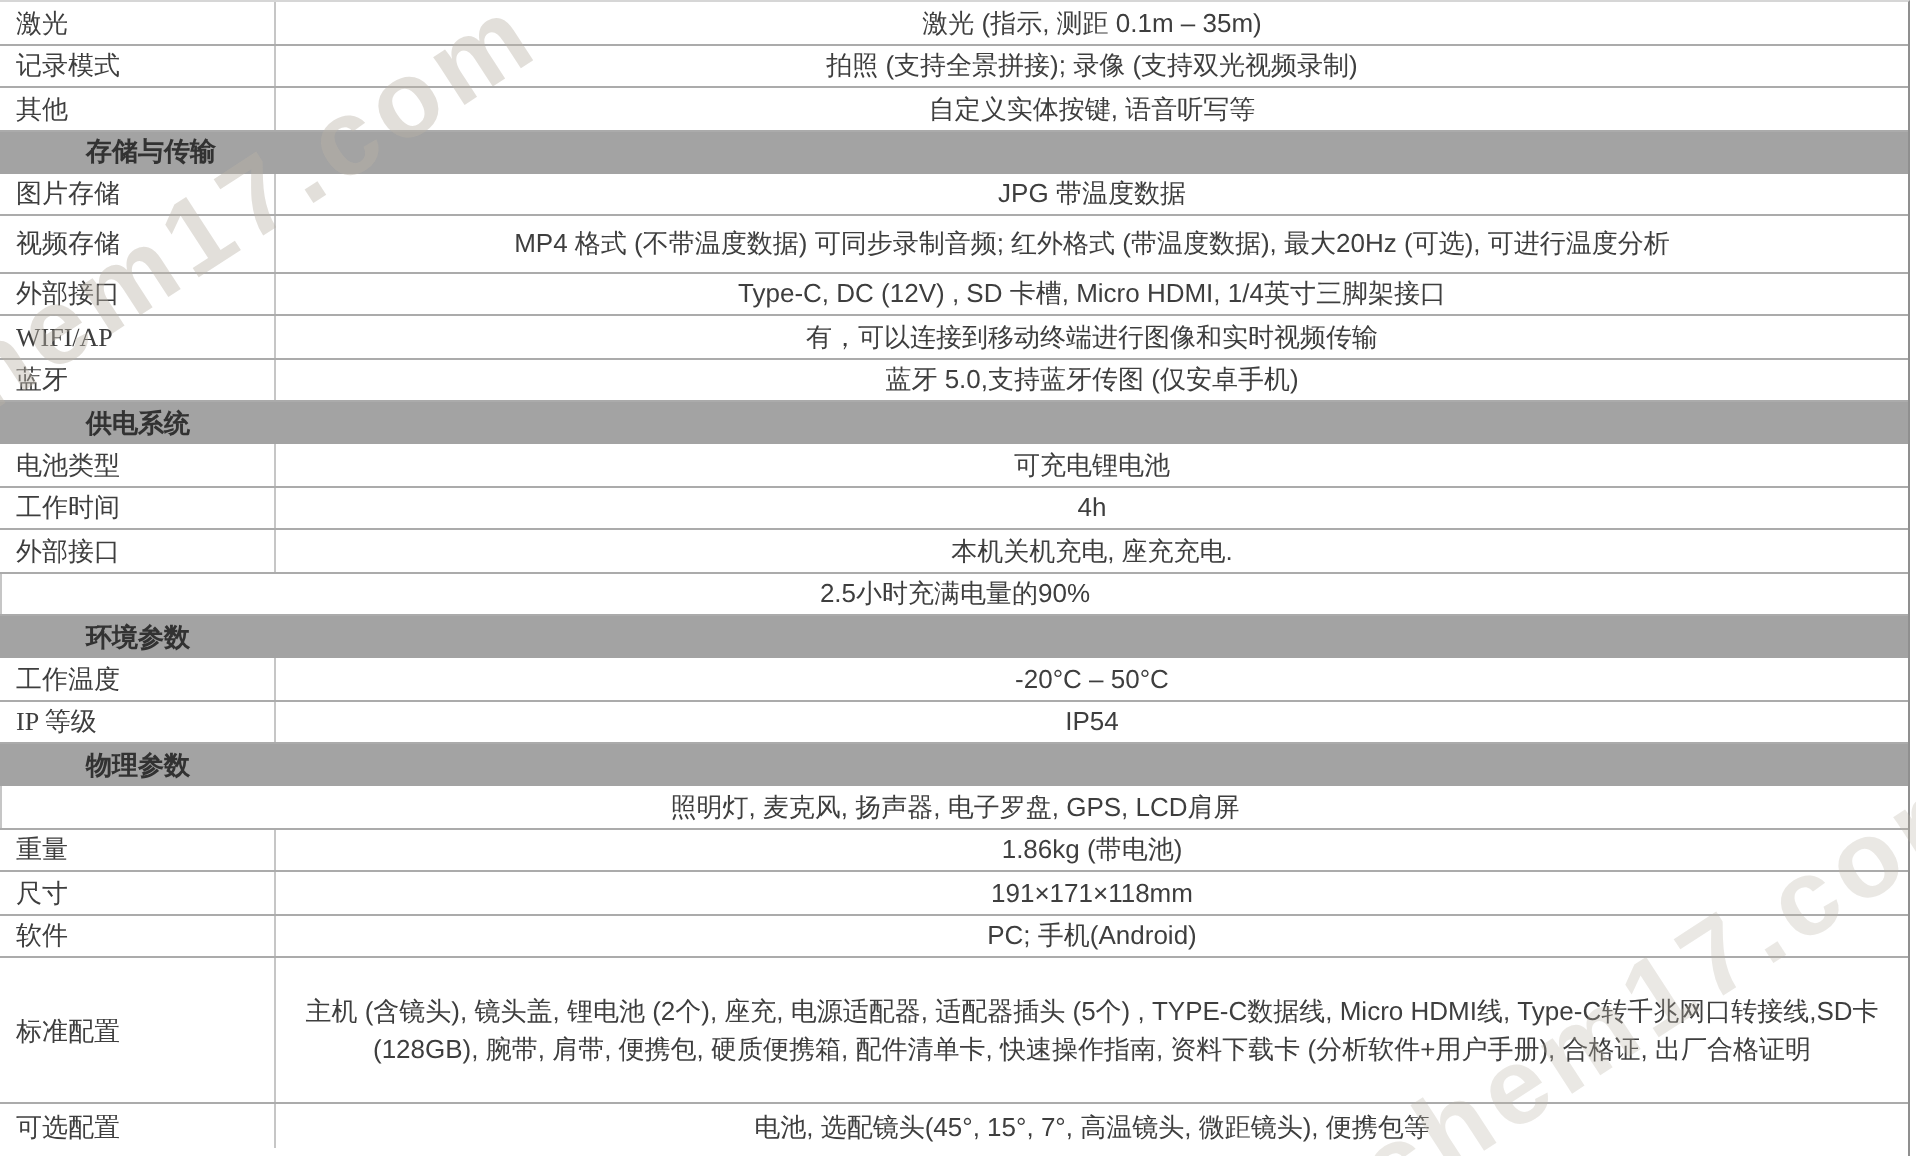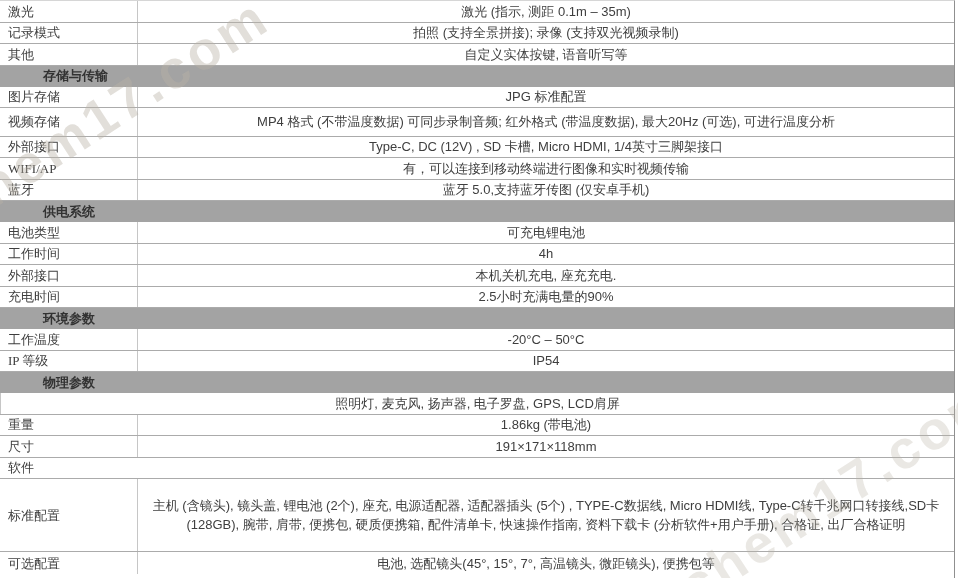--- a/index.html
+++ b/index.html
@@ -78,21 +78,21 @@
     <div class="t-value">自定义实体按键, 语音听写等</div>
   </div>
 
   <div class="t-row h-sec t-section">
     <div class="t-label">存储与传输</div>
   </div>
 
 
   <div class="t-row h-std">
     <div class="t-label">图片存储</div>
-    <div class="t-value">JPG 标准配置</div>
+    <div class="t-value">JPG 带温度数据</div>
   </div>
 
   <div class="t-row h-video">
     <div class="t-label">视频存储</div>
     <div class="t-value">MP4 格式 (不带温度数据) 可同步录制音频; 红外格式 (带温度数据), 最大20Hz (可选), 可进行温度分析</div>
   </div>
 
   <div class="t-row h-std">
     <div class="t-label">外部接口</div>
     <div class="t-value">Type-C, DC (12V) , SD 卡槽, Micro HDMI, 1/4英寸三脚架接口</div>
@@ -121,21 +121,20 @@
     <div class="t-label">工作时间</div>
     <div class="t-value">4h</div>
   </div>
 
   <div class="t-row h-std">
     <div class="t-label">外部接口</div>
     <div class="t-value">本机关机充电, 座充充电.</div>
   </div>
 
   <div class="t-row h-std">
-    <div class="t-label">充电时间</div>
     <div class="t-value">2.5小时充满电量的90%</div>
   </div>
 
   <div class="t-row h-sec t-section">
     <div class="t-label">环境参数</div>
   </div>
 
   <div class="t-row h-std">
     <div class="t-label">工作温度</div>
     <div class="t-value">-20°C – 50°C</div>
@@ -159,20 +158,21 @@
     <div class="t-value">1.86kg (带电池)</div>
   </div>
 
   <div class="t-row h-std">
     <div class="t-label">尺寸</div>
     <div class="t-value">191×171×118mm</div>
   </div>
 
   <div class="t-row h-std">
     <div class="t-label">软件</div>
+    <div class="t-value">PC; 手机(Android)</div>
   </div>
 
   <div class="t-row h-config">
     <div class="t-label">标准配置</div>
     <div class="t-value config-text">主机 (含镜头), 镜头盖, 锂电池 (2个), 座充, 电源适配器, 适配器插头 (5个) , TYPE-C数据线, Micro HDMI线, Type-C转千兆网口转接线,SD卡 (128GB), 腕带, 肩带, 便携包, 硬质便携箱, 配件清单卡, 快速操作指南, 资料下载卡 (分析软件+用户手册), 合格证, 出厂合格证明</div>
   </div>
 
   <div class="t-row h-last">
     <div class="t-label">可选配置</div>
     <div class="t-value">电池, 选配镜头(45°, 15°, 7°, 高温镜头, 微距镜头), 便携包等</div>

